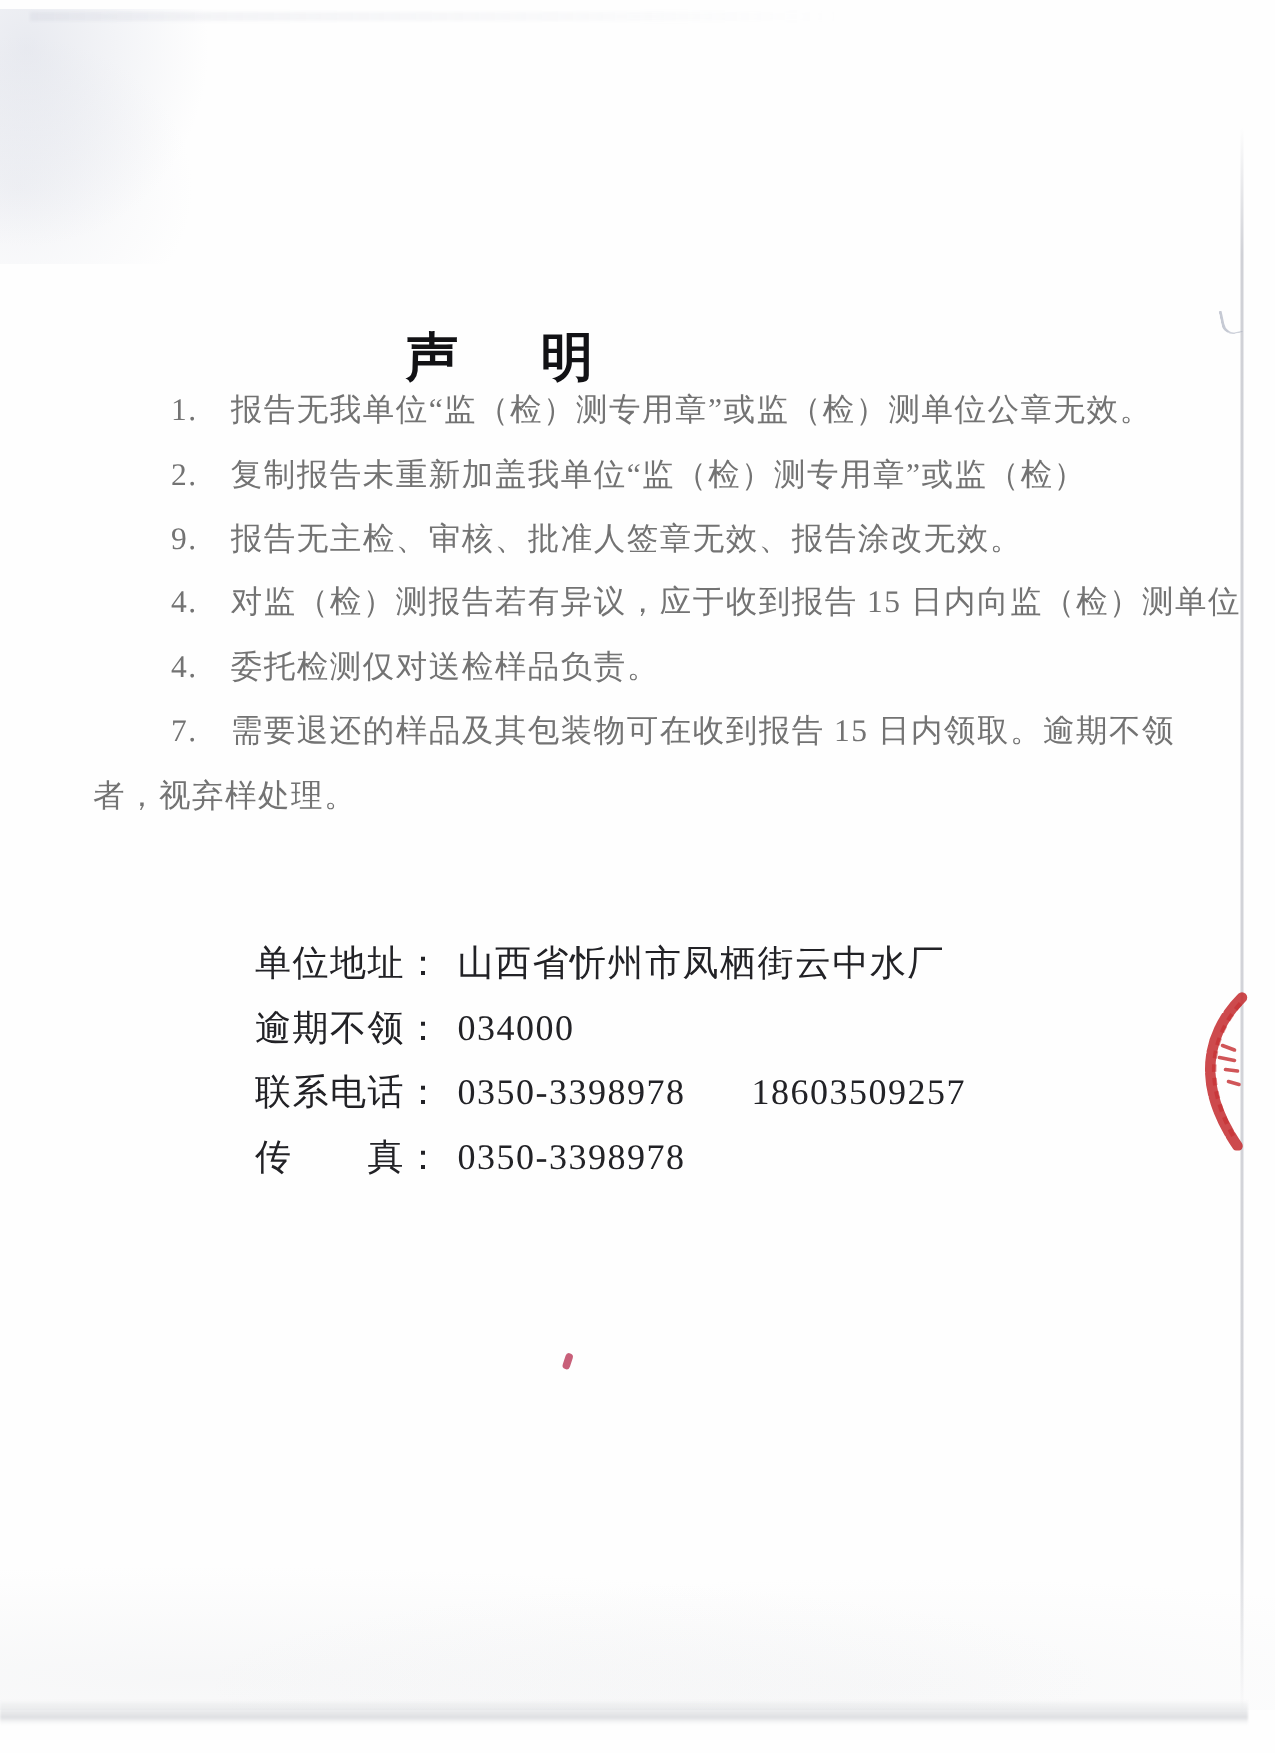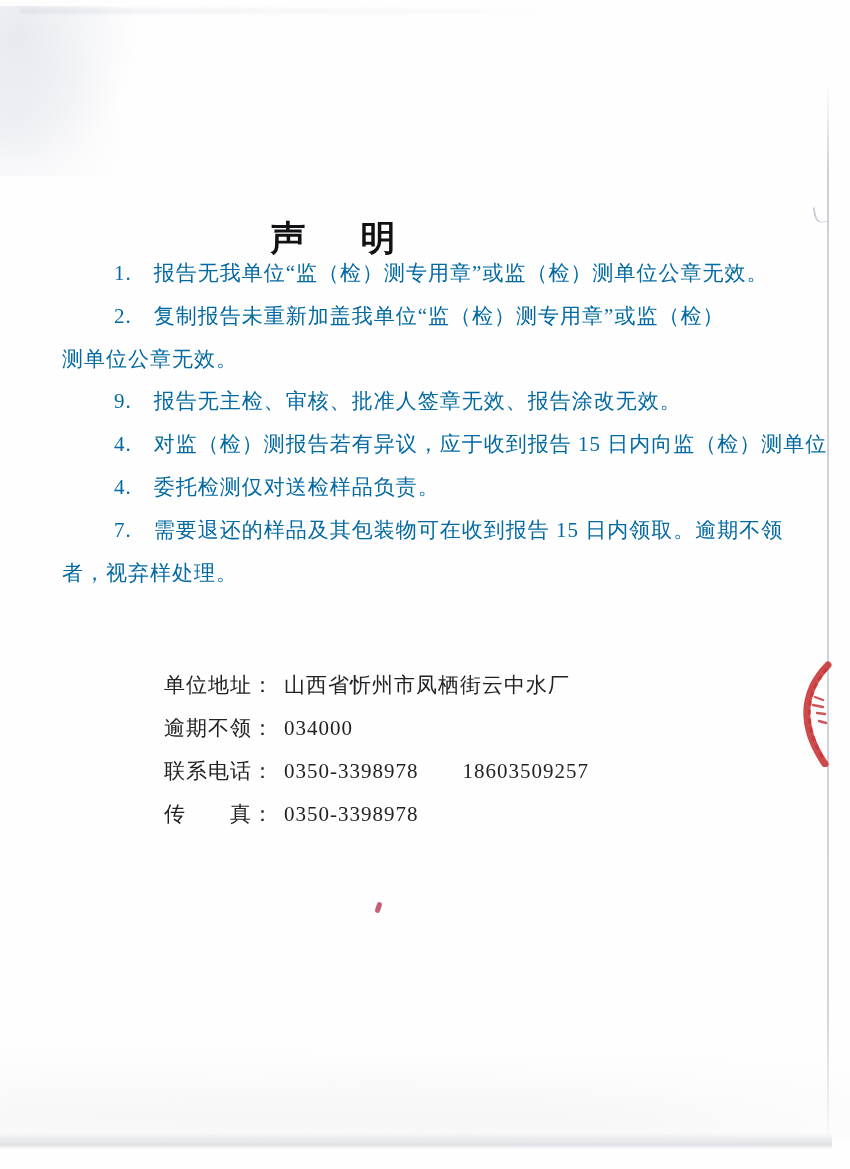--- a/index.html
+++ b/index.html
@@ -34,33 +34,33 @@
     left: 62px;
     top: 252px;
     width: 760px;
   }
   .line {
     height: 42.8px;
     line-height: 42.8px;
     font-size: 21px;
     letter-spacing: 1px;
     white-space: pre;
-    color: #0369a1;
+    color: #737373;
   }
   .line.indent { padding-left: 52px; }
 
   
   .contact {
     margin-top: 27px;
     padding-left: 52px;
   }
   .contact-row {
     height: 43px;
     line-height: 43px;
-    font-size: 21px;
+    font-size: 24px;
     letter-spacing: 1px;
     white-space: pre;
     color: #222226;
   }
   .contact-row .value { margin-left: 10px; }
   .contact-row .value2 { margin-left: 44px; }
 
   
   .edge-line-right {
     position: absolute;
@@ -149,21 +149,20 @@
     <path d="M36 4 C 12 28, 5 62, 33 103" fill="none" stroke-width="7" stroke-linecap="round" opacity="0.85" stroke-dasharray="14 2 9 1 16 2 11 1.5" stroke="#c42a2e"></path>
     <path d="M35 8 C 15 31, 10 60, 31 98" fill="none" stroke-width="3" opacity="0.55" stroke-dasharray="5 4" stroke="#c42a2e"></path>
     <path d="M23 36 l8 3 M21 44 l10 2 M25 52 l8 1 M27 60 l7 2" fill="none" stroke-width="2.4" opacity="0.8" stroke-linecap="round" stroke="#c42a2e"></path>
   </svg>
 
   <h1 class="doc-title">声　明</h1>
 
   <div class="doc-body">
     <div class="line indent">1.　报告无我单位“监（检）测专用章”或监（检）测单位公章无效。</div>
     <div class="line indent">2.　复制报告未重新加盖我单位“监（检）测专用章”或监（检）</div>
-    <div class="line">测单位公章无效。</div>
     <div class="line indent">9.　报告无主检、审核、批准人签章无效、报告涂改无效。</div>
     <div class="line indent">4.　对监（检）测报告若有异议，应于收到报告 15 日内向监（检）测单位</div>
     <div class="line indent">4.　委托检测仅对送检样品负责。</div>
     <div class="line indent">7.　需要退还的样品及其包装物可在收到报告 15 日内领取。逾期不领</div>
     <div class="line">者，视弃样处理。</div>
 
     <div class="contact">
       <div class="contact-row">
         <span class="label">单位地址：</span><span class="value">山西省忻州市凤栖街云中水厂</span>
       </div>

